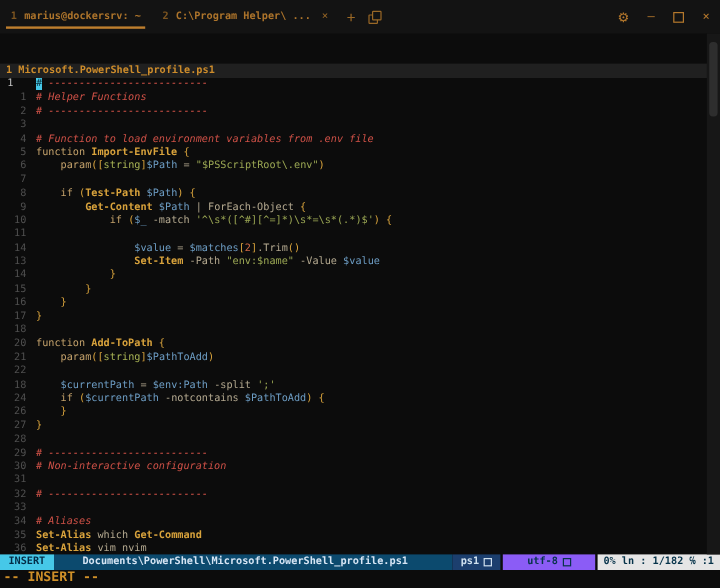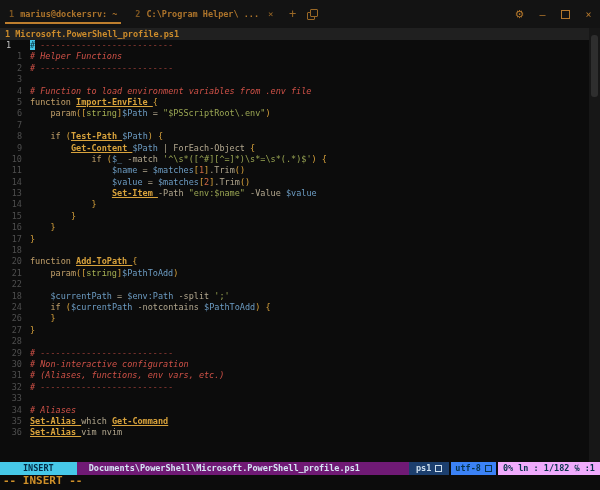--- a/index.html
+++ b/index.html
@@ -17,47 +17,47 @@
   .copy-ic{width:11px;height:11px;position:relative;display:inline-block;}
   .copy-ic::before{content:"";position:absolute;left:0;bottom:0;width:6px;height:6px;border:1px solid #9a6826;border-radius:1px;}
   .copy-ic::after{content:"";position:absolute;right:0;top:0;width:6px;height:6px;border:1px solid #9a6826;border-radius:1px;background:#131313;}
   .win-controls{margin-left:auto;display:flex;align-items:stretch;}
   .wbtn{width:23px;display:flex;align-items:center;justify-content:center;color:#b5782c;font-size:10px;font-weight:normal;}
   .gear{font-family:"DejaVu Sans",sans-serif;font-size:11px;}
   .maxbox{width:7px;height:7px;border:1px solid #b5782c;display:inline-block;}
 
   
   .tabline{height:12px;background:#202020;color:#cd8c2b;font-size:8.5px;font-weight:bold;
-           line-height:12px;padding-left:5px;}
+           line-height:12px;padding-left:5px;margin-top:25px;}
 
   
   .buffer{padding-left:6px;}
   .row{display:flex;height:11.4px;line-height:11.4px;font-size:8.5px;white-space:pre;}
   .gutter{width:16px;text-align:right;color:#4f4f4f;margin-right:8px;flex:none;}
   .gutter.curln{text-align:left;color:#c2c2c2;}
   .code{white-space:pre;}
   .cm{color:#cf5147;font-style:italic;}
   .kw{color:#c2a06a;}
-  .fn{color:#d9a33c;font-weight:bold;text-decoration:underline;}
+  .fn{color:#d9a33c;font-weight:bold;}
   .br{color:#d9a33c;}
   .v{color:#6d9dc4;text-align:center;}
   .s{color:#9aa653;}
-  .ty{color:#a9b455;font-family:Liberation Mono, monospace;}
+  .ty{color:#a9b455;}
   .n{color:#d06a45;}
   .op{color:#b3a88f;}
   .cur{background:#46c8e8;color:#07333f;font-style:normal;}
 
   
   .statusline{position:absolute;left:0;right:0;top:462px;height:13px;display:flex;
               font-size:8.5px;font-weight:bold;line-height:13px;}
-  .seg-mode{background:#46c8e8;color:#032c47;padding:0 23px;}
-  .seg-file{background:#701a75;color:#d6e5f4;padding:0 12px;flex:1;overflow:hidden;white-space:nowrap;}
+  .seg-mode{background:#46c8e8;color:#032c47;padding:0 7px;}
+  .seg-file{background:#0c4a6e;color:#d6e5f4;padding:0 24px;flex:1;overflow:hidden;white-space:nowrap;}
   .seg-ft{background:#1c3f6e;color:#cfe0ee;padding:0 7px;display:flex;align-items:center;gap:4px;justify-content:space-between;}
-  .seg-enc{background:#3b82f6;color:#06334a;padding:0 4px;display:flex;align-items:center;gap:4px;margin-left:2px;}
-  .seg-pos{background:#f0abfc;color:#06334a;padding:0 5px;margin-left:2px;
+  .seg-enc{background:#8b5cf6;color:#06334a;padding:0 20px;display:flex;align-items:center;gap:4px;margin-left:2px;}
+  .seg-pos{background:#e5e5e5;color:#06334a;padding:0 5px;margin-left:2px;
            font-family:"DejaVu Sans Mono","DejaVu Sans",monospace;}
   .mini-sq{width:5px;height:5px;border:1px solid currentColor;display:inline-block;flex:none;}
 
   
   .cmdline{position:absolute;left:3px;top:475px;height:12px;line-height:12px;
            font-size:11px;font-weight:bold;color:#cf9029;}
 
   
   .scrollbar{position:absolute;right:0;top:28px;width:11px;height:434px;background:#171717;}
   .scroll-thumb{position:absolute;top:7px;left:2px;width:7px;height:62px;background:#2e2e2e;border-radius:3px;}
@@ -98,39 +98,39 @@
       <div class="row"><span class="gutter">1</span><span class="code"><span class="cm"># Helper Functions</span></span></div>
       <div class="row"><span class="gutter">2</span><span class="code"><span class="cm"># --------------------------</span></span></div>
       <div class="row"><span class="gutter">3</span><span class="code"></span></div>
       <div class="row"><span class="gutter">4</span><span class="code"><span class="cm"># Function to load environment variables from .env file</span></span></div>
       <div class="row"><span class="gutter">5</span><span class="code"><span class="kw">function </span><span class="fn">Import-EnvFile </span><span class="br">{</span></span></div>
       <div class="row"><span class="gutter">6</span><span class="code"><span class="op">    </span><span class="kw">param</span><span class="br">([</span><span class="ty">string</span><span class="br">]</span><span class="v">$Path</span><span class="op"> = </span><span class="s">"$PSScriptRoot\.env"</span><span class="br">)</span></span></div>
       <div class="row"><span class="gutter">7</span><span class="code"></span></div>
       <div class="row"><span class="gutter">8</span><span class="code"><span class="op">    </span><span class="kw">if </span><span class="br">(</span><span class="fn">Test-Path </span><span class="v">$Path</span><span class="br">) </span><span class="br">{</span></span></div>
       <div class="row"><span class="gutter">9</span><span class="code"><span class="op">        </span><span class="fn">Get-Content </span><span class="v">$Path </span><span class="op">| ForEach-Object </span><span class="br">{</span></span></div>
       <div class="row"><span class="gutter">10</span><span class="code"><span class="op">            </span><span class="kw">if </span><span class="br">(</span><span class="v">$_ </span><span class="op">-match </span><span class="s">'^\s*([^#][^=]*)\s*=\s*(.*)$'</span><span class="br">) </span><span class="br">{</span></span></div>
-      <div class="row"><span class="gutter">11</span><span class="code"><span class="op">                </span><span class="v">$name</span><span class="op"> = </span><span class="v">$matches</span><span class="br">[</span><span class="n">1</span><span class="br">]</span><span class="op">.Trim</span><span class="br">()</span></span></div>
+      <div class="row"><span class="gutter">11</span></div>
       <div class="row"><span class="gutter">14</span><span class="code"><span class="op">                </span><span class="v">$value</span><span class="op"> = </span><span class="v">$matches</span><span class="br">[</span><span class="n">2</span><span class="br">]</span><span class="op">.Trim</span><span class="br">()</span></span></div>
       <div class="row"><span class="gutter">13</span><span class="code"><span class="op">                </span><span class="fn">Set-Item </span><span class="op">-Path </span><span class="s">"env:$name" </span><span class="op">-Value </span><span class="v">$value</span></span></div>
       <div class="row"><span class="gutter">14</span><span class="code"><span class="op">            </span><span class="br">}</span></span></div>
       <div class="row"><span class="gutter">15</span><span class="code"><span class="op">        </span><span class="br">}</span></span></div>
       <div class="row"><span class="gutter">16</span><span class="code"><span class="op">    </span><span class="br">}</span></span></div>
       <div class="row"><span class="gutter">17</span><span class="code"><span class="br">}</span></span></div>
       <div class="row"><span class="gutter">18</span><span class="code"></span></div>
       <div class="row"><span class="gutter">20</span><span class="code"><span class="kw">function </span><span class="fn">Add-ToPath </span><span class="br">{</span></span></div>
       <div class="row"><span class="gutter">21</span><span class="code"><span class="op">    </span><span class="kw">param</span><span class="br">([</span><span class="ty">string</span><span class="br">]</span><span class="v">$PathToAdd</span><span class="br">)</span></span></div>
       <div class="row"><span class="gutter">22</span><span class="code"></span></div>
       <div class="row"><span class="gutter">18</span><span class="code"><span class="op">    </span><span class="v">$currentPath</span><span class="op"> = </span><span class="v">$env:Path </span><span class="op">-split </span><span class="s">';'</span></span></div>
       <div class="row"><span class="gutter">24</span><span class="code"><span class="op">    </span><span class="kw">if </span><span class="br">(</span><span class="v">$currentPath </span><span class="op">-notcontains </span><span class="v">$PathToAdd</span><span class="br">) </span><span class="br">{</span></span></div>
       <div class="row"><span class="gutter">26</span><span class="code"><span class="op">    </span><span class="br">}</span></span></div>
       <div class="row"><span class="gutter">27</span><span class="code"><span class="br">}</span></span></div>
       <div class="row"><span class="gutter">28</span><span class="code"></span></div>
       <div class="row"><span class="gutter">29</span><span class="code"><span class="cm"># --------------------------</span></span></div>
       <div class="row"><span class="gutter">30</span><span class="code"><span class="cm"># Non-interactive configuration</span></span></div>
-      <div class="row"><span class="gutter">31</span><span class="code"><span class="cm"># (Aliases, functions, env vars, etc.)</span></span></div>
+      <div class="row"><span class="gutter">31</span></div>
       <div class="row"><span class="gutter">32</span><span class="code"><span class="cm"># --------------------------</span></span></div>
       <div class="row"><span class="gutter">33</span><span class="code"></span></div>
       <div class="row"><span class="gutter">34</span><span class="code"><span class="cm"># Aliases</span></span></div>
       <div class="row"><span class="gutter">35</span><span class="code"><span class="fn">Set-Alias </span><span class="op">which </span><span class="fn">Get-Command</span></span></div>
       <div class="row"><span class="gutter">36</span><span class="code"><span class="fn">Set-Alias </span><span class="op">vim nvim</span></span></div>
     </div>
 
   <div class="statusline">
     <div class="seg-mode">INSERT</div>
     <div class="seg-file">Documents\PowerShell\Microsoft.PowerShell_profile.ps1</div>

